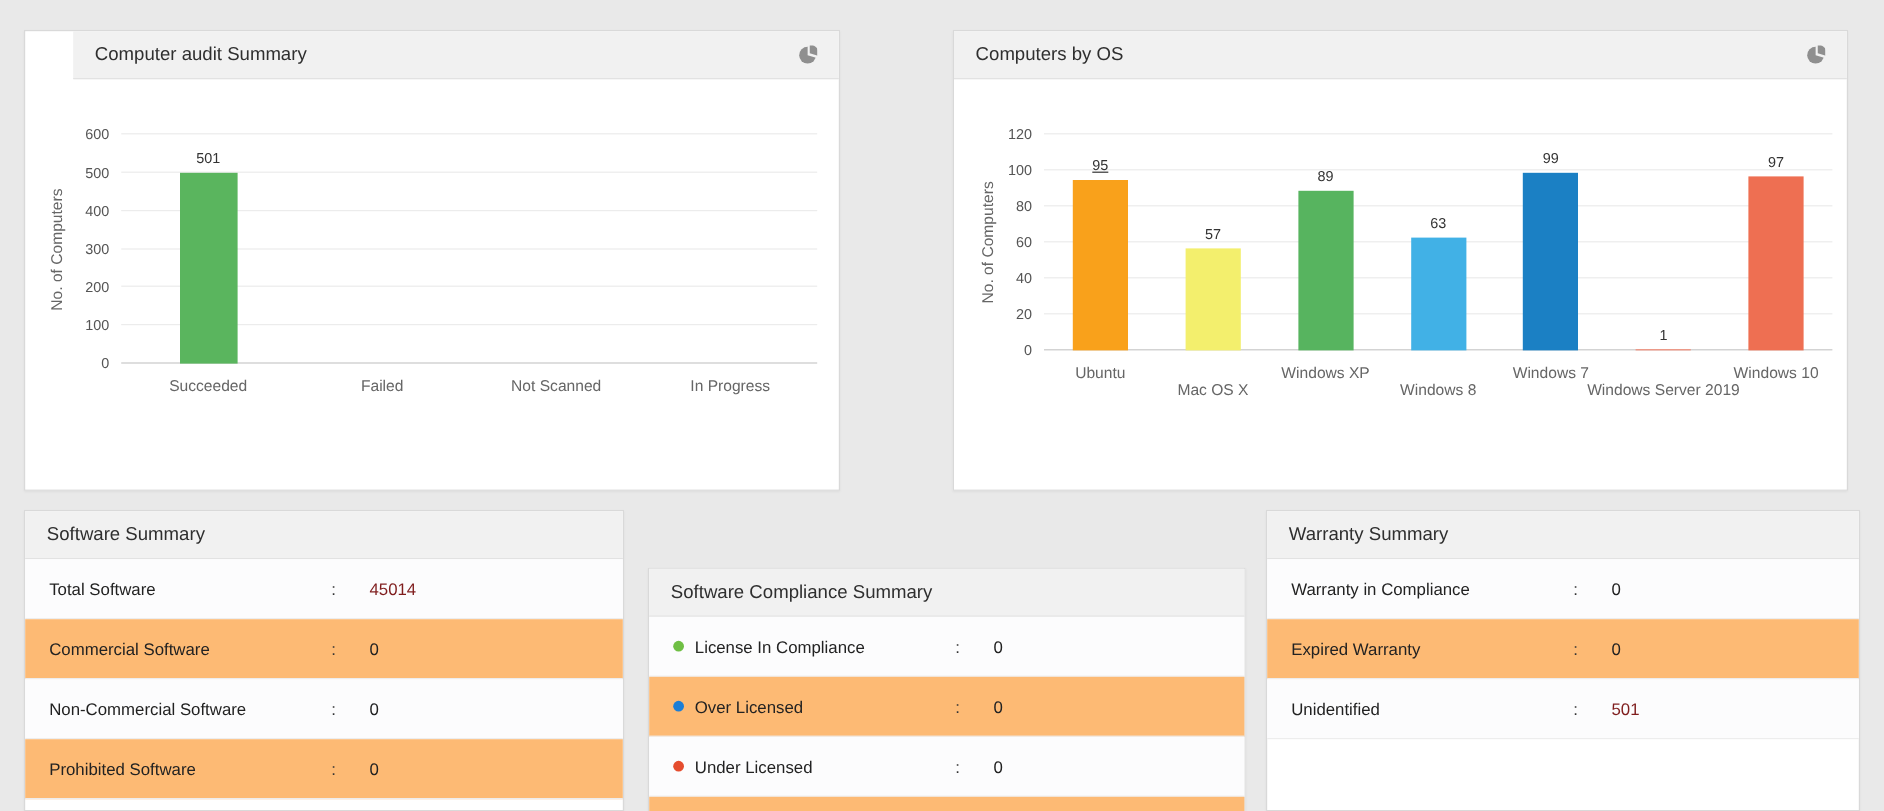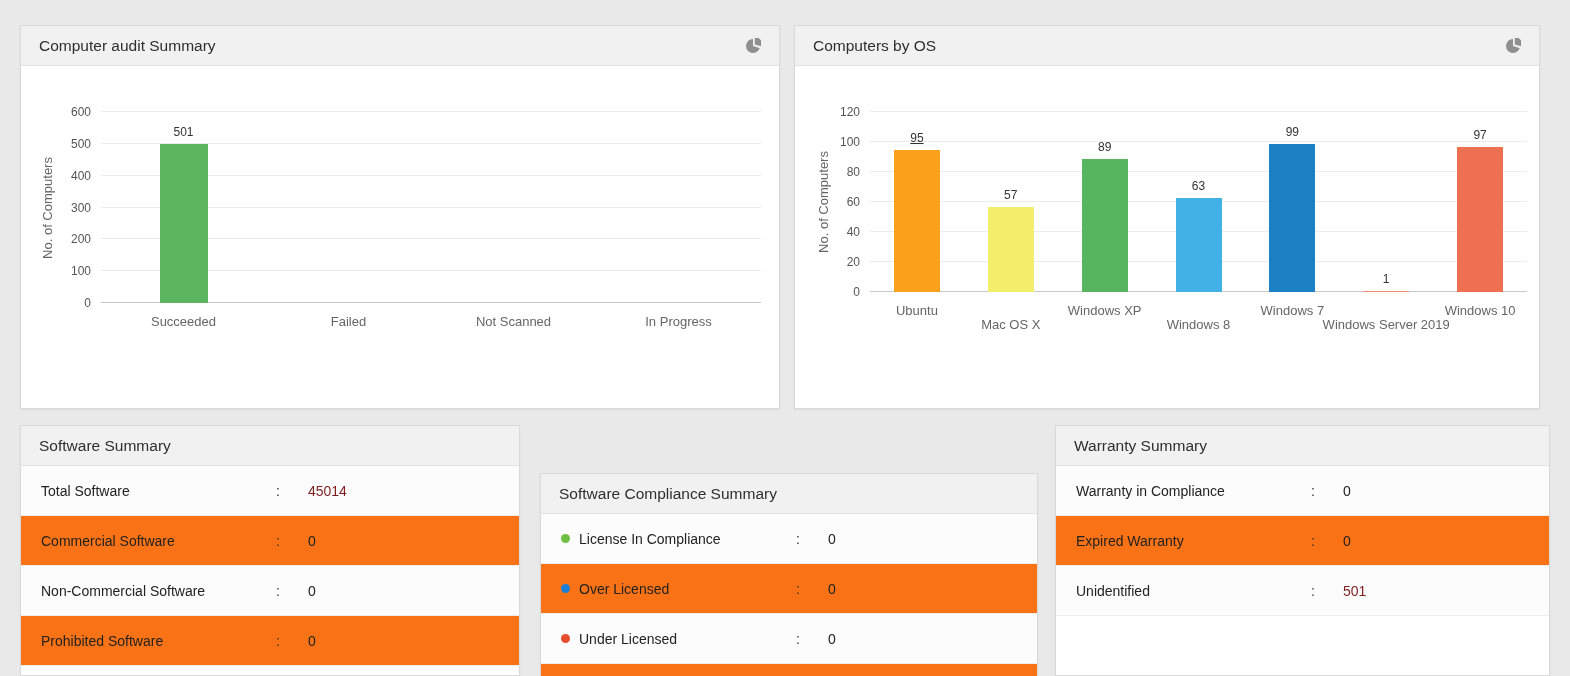--- a/index.html
+++ b/index.html
@@ -6,21 +6,21 @@
   html,body {
     width:1570px; height:676px; overflow:hidden;
     background:#e9e9e9;
     font-family:"Liberation Sans", sans-serif;
   }
   .panel {
     position:absolute; background:#fff;
     border:1px solid #d9d9d9;
     box-shadow:0 1px 2px rgba(0,0,0,0.05);
   }
-  #panel-audit      { left:20px;   top:25px;  width:760px; height:384px; }
+  #panel-audit      { left:20px;   top:25px;  width:680px; height:384px;padding-left:40px; }
   #panel-os         { left:794px;  top:25px;  width:746px; height:384px; }
   #panel-software   { left:20px;   top:425px; width:500px; height:251px; }
   #panel-compliance { left:540px;  top:425px; width:498px; height:251px;margin-top:48px; }
   #panel-warranty   { left:1055px; top:425px; width:495px; height:251px; }
 
   .panel-header {
     height:40px; background:#f1f1f1; border-bottom:1px solid #e2e2e2;
     display:flex; align-items:center; justify-content:space-between;
     padding:0 18px;
   }
@@ -57,21 +57,21 @@
   #panel-audit .axis-ylabel { left:26px; top:141px; }
   #panel-os    .axis-ylabel { left:28px; top:135px; }
   .axis-xlabel { position:absolute; text-align:center; font-size:13.5px; color:#666; }
   #panel-audit .axis-xlabel { left:80px; right:18px; top:272px; }
   #panel-os    .axis-xlabel { left:75px; right:12px; top:272px; }
 
   
   .trow {
     height:50px; display:flex; align-items:center;
     padding:0 20px; border-bottom:1px solid #ededed;
-    font-size:14px; color:#222; background:#f97316;
+    font-size:14px; color:#222; background:#fdba74;
   }
   .trow:nth-child(even) { background:#fcfcfd; }
   .lbl { flex:0 0 235px; display:flex; align-items:center; }
   .dot {
     width:9px; height:9px; border-radius:50%;
     margin-right:9px; flex:0 0 auto;
   }
   .colon { flex:0 0 auto; color:#333; }
   .val { margin-left:28px; color:#222; }
   .val.link { color:#7f1d1d; cursor:pointer; }

